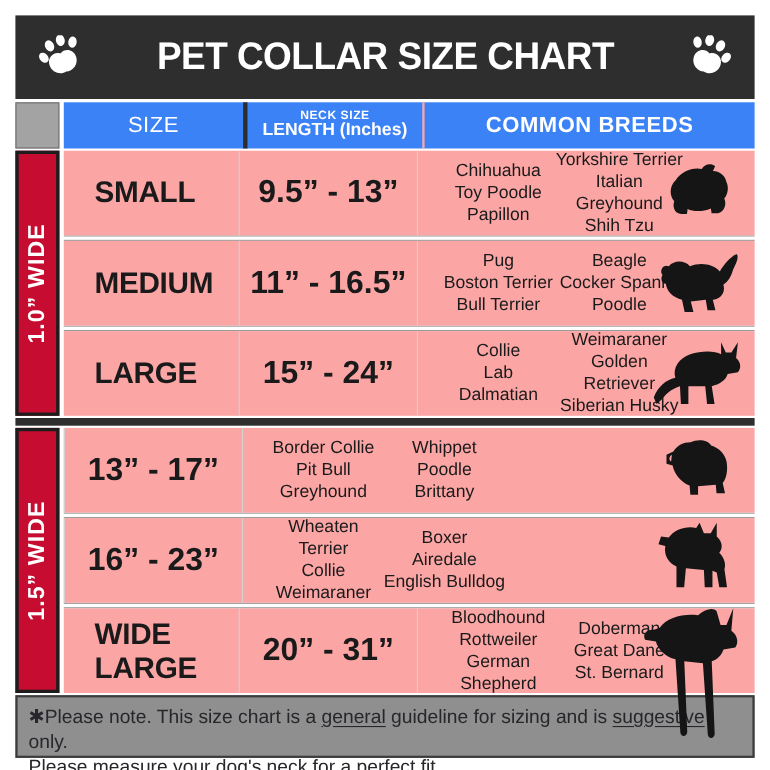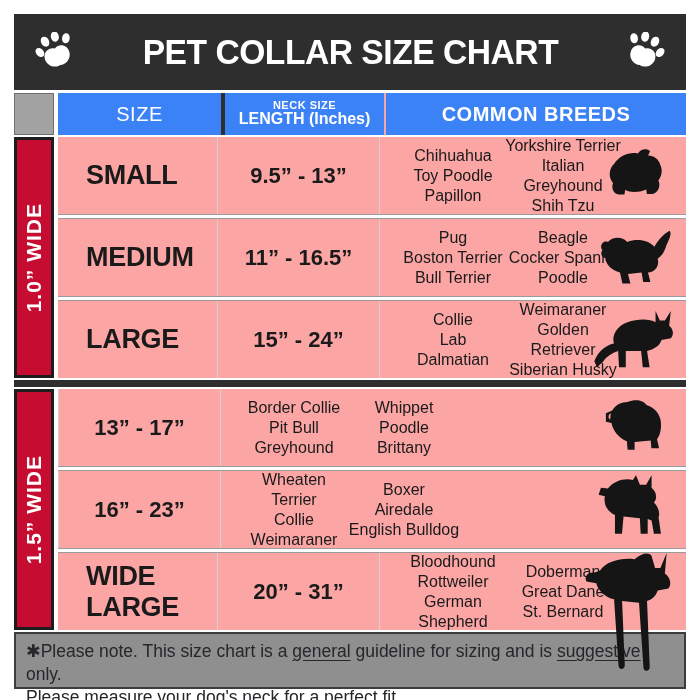--- a/index.html
+++ b/index.html
@@ -23,21 +23,21 @@
 
   
   .section{display:flex;margin-top:2px;}
   .side-label{width:40px;background:#c60c30;border:3px solid #1d1d1d;box-sizing:border-box;display:flex;align-items:center;justify-content:center;}
   .side-label span{writing-mode:vertical-rl;transform:rotate(180deg);color:#fff;font-weight:700;font-size:21px;letter-spacing:1px;white-space:nowrap;}
   .rows{flex:1;display:flex;flex-direction:column;margin-left:4px;}
   .row{display:flex;height:77px;background:#fca5a5;position:relative;}
   .rowsep{height:3px;background:#ffffff;border-top:1px solid #9a9a9a;border-bottom:1px solid #9a9a9a;}
   .cell{box-sizing:border-box;display:flex;align-items:center;}
   .size-cell{width:159px;padding-left:28px;font-size:27px;font-weight:700;color:#1a1a1a;line-height:1.12;letter-spacing:-.3px;}
-  .range-cell{width:163px;border-left:1px solid #d2d2d2;border-right:1px solid #d2d2d2;justify-content:center;font-size:22px;font-weight:600;color:#1a1a1a;}
+  .range-cell{width:163px;border-left:1px solid #d2d2d2;border-right:1px solid #d2d2d2;justify-content:center;font-size:29px;font-weight:600;color:#1a1a1a;}
   .breeds-cell{flex:1;display:flex;align-items:center;padding-left:22px;position:relative;}
   .bcol{width:102px;font-size:16px;line-height:1.25;color:#1a1a1a;white-space:pre-line;text-align:center;}
   .bcol.second{width:118px;}
   .dogbox{position:absolute;right:4px;top:0;bottom:0;width:92px;display:flex;align-items:center;justify-content:center;}
   .dogbox svg{display:block;}
   .dogbox.tall{overflow:visible;}
   .dogbox.tall svg{position:absolute;top:-6px;right:2px;z-index:5;}
 
   .section-divider{height:7px;background:#2e2e2e;margin-top:2px;}
 

